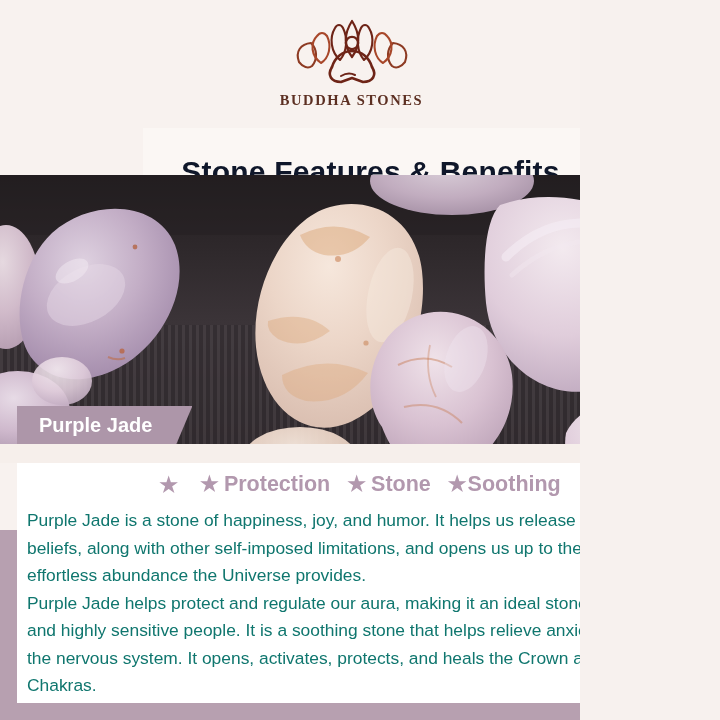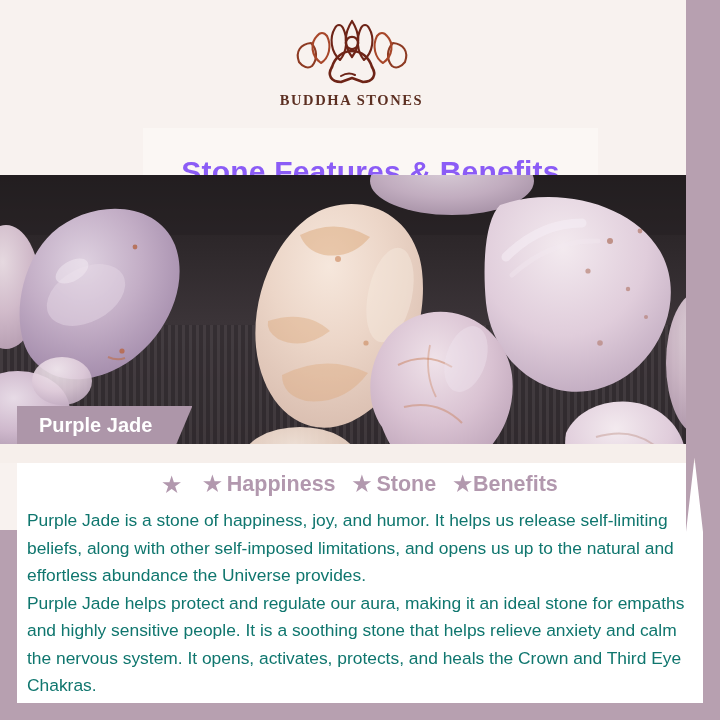--- a/index.html
+++ b/index.html
@@ -5,21 +5,21 @@
   html,body{margin:0;padding:0;}
   body{
     width:720px;height:720px;
     background:#f7f1ee;
     font-family:"Liberation Sans", sans-serif;
     overflow:hidden;
   }
 
   .card{
     position:relative;
-    width:720px;height:720px;
+    width:580px;height:720px;
     background:#b7a0b0;
     overflow:hidden;
   }
 
   
   .page{
     position:absolute;
     left:0;top:0;
     width:703px;height:703px;
     background:#f8f2ef;
@@ -60,21 +60,21 @@
   .title-banner{
     position:absolute;
     left:143px;top:128px;
     width:455px;height:47px;
     background:#fbf7f4;
     display:flex;align-items:center;justify-content:center;
     box-sizing:border-box;
   }
   .title-text{
     font-size:30px;font-weight:700;
-    color:#8b5cf6;
+    color:#0f172a;
     letter-spacing:.2px;
     white-space:nowrap;
     margin-top:40px;
   }
 
   
   .photo{
     position:absolute;
     left:0;top:175px;
     width:703px;height:269px;
@@ -271,29 +271,29 @@
     <div class="cream-gap"></div>
 
     <div class="body-panel">
 
       <div class="benefits">
         <span class="benefit">
           <span class="star">★</span>
         </span>
         <span class="benefit">
           <span class="star">★</span>
-          <span>Happiness</span>
+          <span>Protection</span>
         </span>
         <span class="benefit">
           <span class="star">★</span>
           <span>Stone</span>
         </span>
         <span class="benefit tight">
           <span class="star">★</span>
-          <span>Benefits</span>
+          <span>Soothing</span>
         </span>
       </div>
 
       <div class="body-text">
         <p>Purple Jade is a stone of happiness, joy, and humor. It helps us release self-limiting beliefs, along with other self-imposed limitations, and opens us up to the natural and effortless abundance the Universe provides.</p>
         <p>Purple Jade helps protect and regulate our aura, making it an ideal stone for empaths and highly sensitive people. It is a soothing stone that helps relieve anxiety and calm the nervous system. It opens, activates, protects, and heals the Crown and Third Eye Chakras.</p>
       </div>
 
     </div>
 

